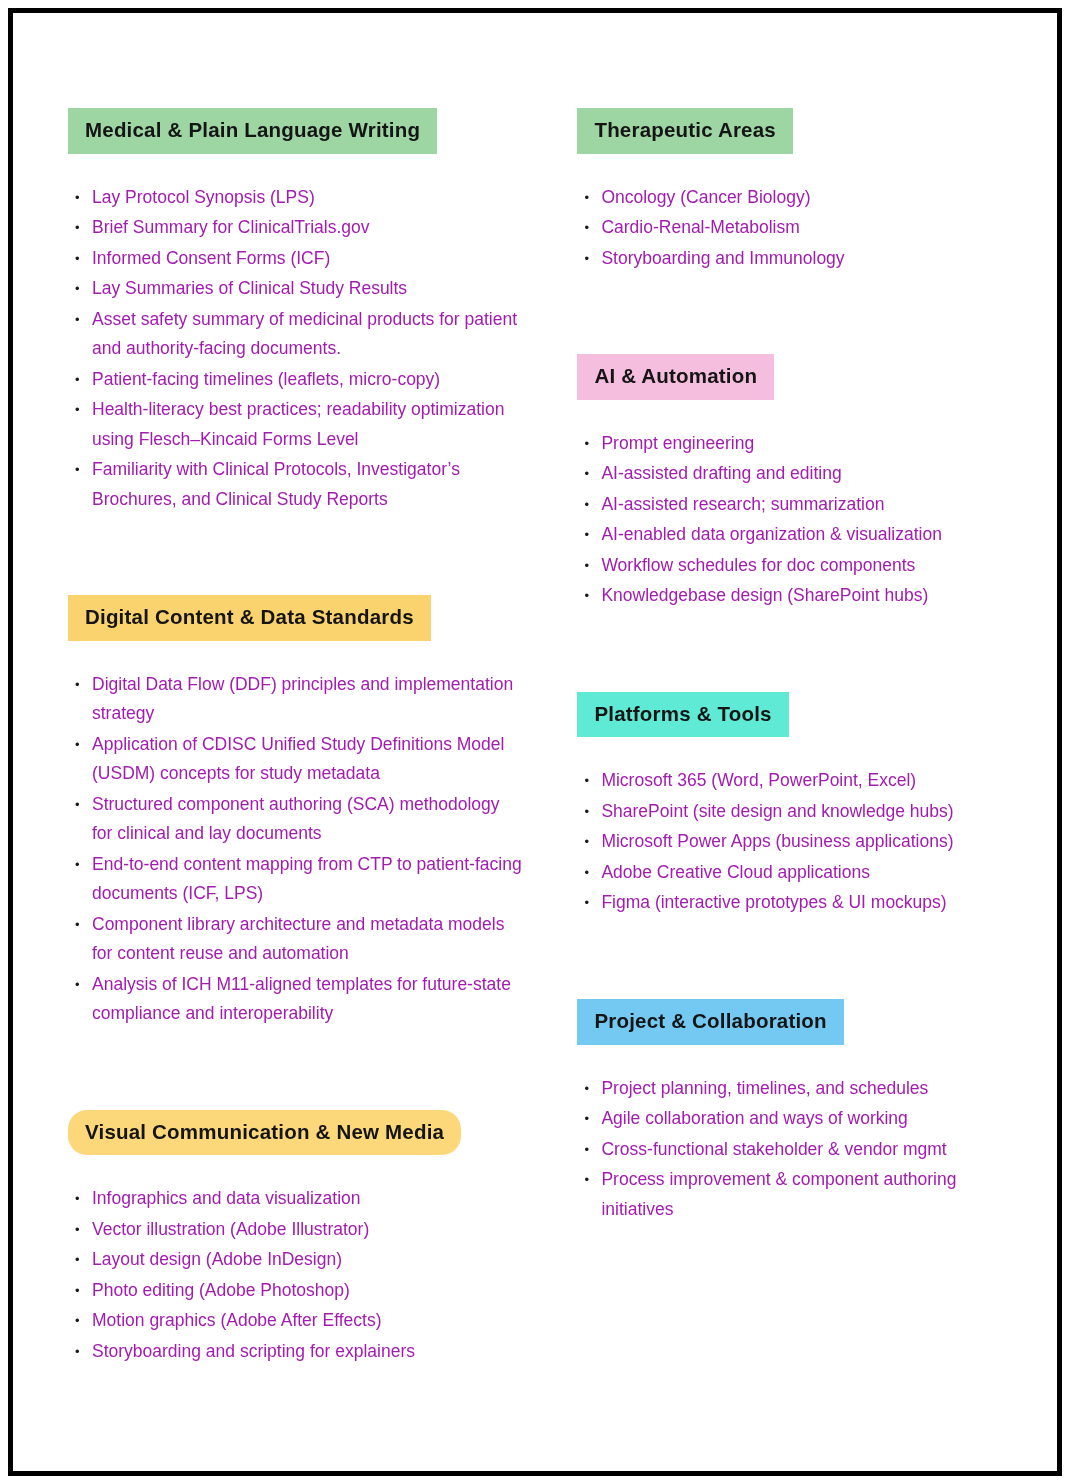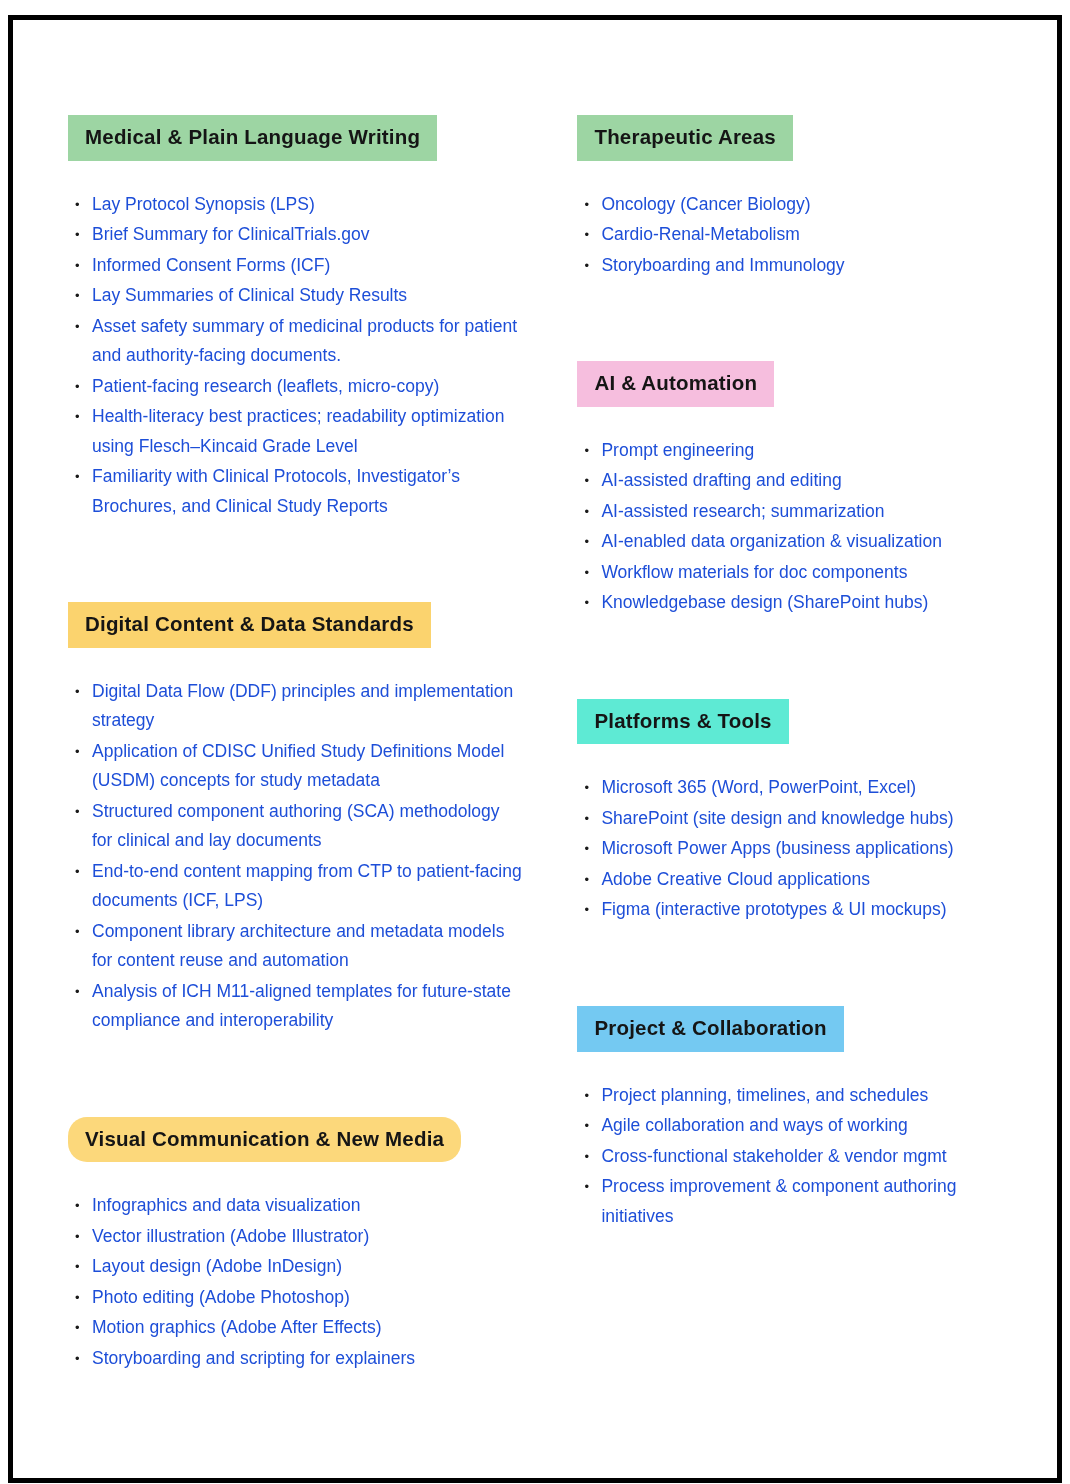--- a/index.html
+++ b/index.html
@@ -7,21 +7,21 @@
     width: 1070px;
     height: 1484px;
     background: #ffffff;
     font-family: "Liberation Sans", "DejaVu Sans", sans-serif;
     color: #1a1a1a;
     overflow: hidden;
   }
   .page-frame {
     position: absolute;
     left: 8px;
-    top: 15px;
+    top: 8px;
     width: 1054px;
     height: 1468px;
     border: 5px solid #000000;
     background: #ffffff;
   }
   .content {
     position: absolute;
     left: 0;
     top: 0;
     width: 100%;
@@ -51,21 +51,21 @@
     list-style: none;
     margin-top: 29px;
     padding-left: 7px;
   }
   ul.skill-list li {
     position: relative;
     padding-left: 17px;
     font-size: 17.5px;
     line-height: 29.5px;
     margin-bottom: 1px;
-    color: #1d4ed8;
+    color: #a21caf;
   }
   ul.skill-list li::before {
     content: "\2022";
     position: absolute;
     left: 0;
     top: 0;
     font-size: 13px;
     line-height: 29.5px;
     color: #1a1a1a;
   }
@@ -75,22 +75,22 @@
 
 <div class="page-frame">
   <div class="content">
     <div class="column left">
         <div class="section"><div class="badge" style="background: rgb(157, 213, 163);">Medical &amp; Plain Language Writing</div><ul class="skill-list">
             <li>Lay Protocol Synopsis (LPS)</li>
             <li>Brief Summary for ClinicalTrials.gov</li>
             <li>Informed Consent Forms (ICF)</li>
             <li>Lay Summaries of Clinical Study Results</li>
             <li>Asset safety summary of medicinal products for patient and authority-facing documents.</li>
-            <li>Patient-facing research (leaflets, micro-copy)</li>
-            <li>Health-literacy best practices; readability optimization using Flesch–Kincaid Grade Level</li>
+            <li>Patient-facing timelines (leaflets, micro-copy)</li>
+            <li>Health-literacy best practices; readability optimization using Flesch–Kincaid Forms Level</li>
             <li>Familiarity with Clinical Protocols, Investigator’s Brochures, and Clinical Study Reports</li>
           </ul></div>
         <div class="section"><div class="badge" style="background: rgb(251, 211, 110);">Digital Content &amp; Data Standards</div><ul class="skill-list">
             <li>Digital Data Flow (DDF) principles and implementation strategy</li>
             <li>Application of CDISC Unified Study Definitions Model (USDM) concepts for study metadata</li>
             <li>Structured component authoring (SCA) methodology for clinical and lay documents</li>
             <li>End-to-end content mapping from CTP to patient-facing documents (ICF, LPS)</li>
             <li>Component library architecture and metadata models for content reuse and automation</li>
             <li>Analysis of ICH M11-aligned templates for future-state compliance and interoperability</li>
           </ul></div>
@@ -107,21 +107,21 @@
         <div class="section"><div class="badge" style="background: rgb(157, 213, 163);">Therapeutic Areas</div><ul class="skill-list">
             <li>Oncology (Cancer Biology)</li>
             <li>Cardio-Renal-Metabolism</li>
             <li>Storyboarding and Immunology</li>
           </ul></div>
         <div class="section"><div class="badge" style="background: rgb(246, 190, 222);">AI &amp; Automation</div><ul class="skill-list">
             <li>Prompt engineering</li>
             <li>AI-assisted drafting and editing</li>
             <li>AI-assisted research; summarization</li>
             <li>AI-enabled data organization &amp; visualization</li>
-            <li>Workflow materials for doc components</li>
+            <li>Workflow schedules for doc components</li>
             <li>Knowledgebase design (SharePoint hubs)</li>
           </ul></div>
         <div class="section"><div class="badge" style="background: #5eead4;">Platforms &amp; Tools</div><ul class="skill-list">
             <li>Microsoft 365 (Word, PowerPoint, Excel)</li>
             <li>SharePoint (site design and knowledge hubs)</li>
             <li>Microsoft Power Apps (business applications)</li>
             <li>Adobe Creative Cloud applications</li>
             <li>Figma (interactive prototypes &amp; UI mockups)</li>
           </ul></div>
         <div class="section"><div class="badge" style="background: rgb(116, 201, 242);">Project &amp; Collaboration</div><ul class="skill-list">

